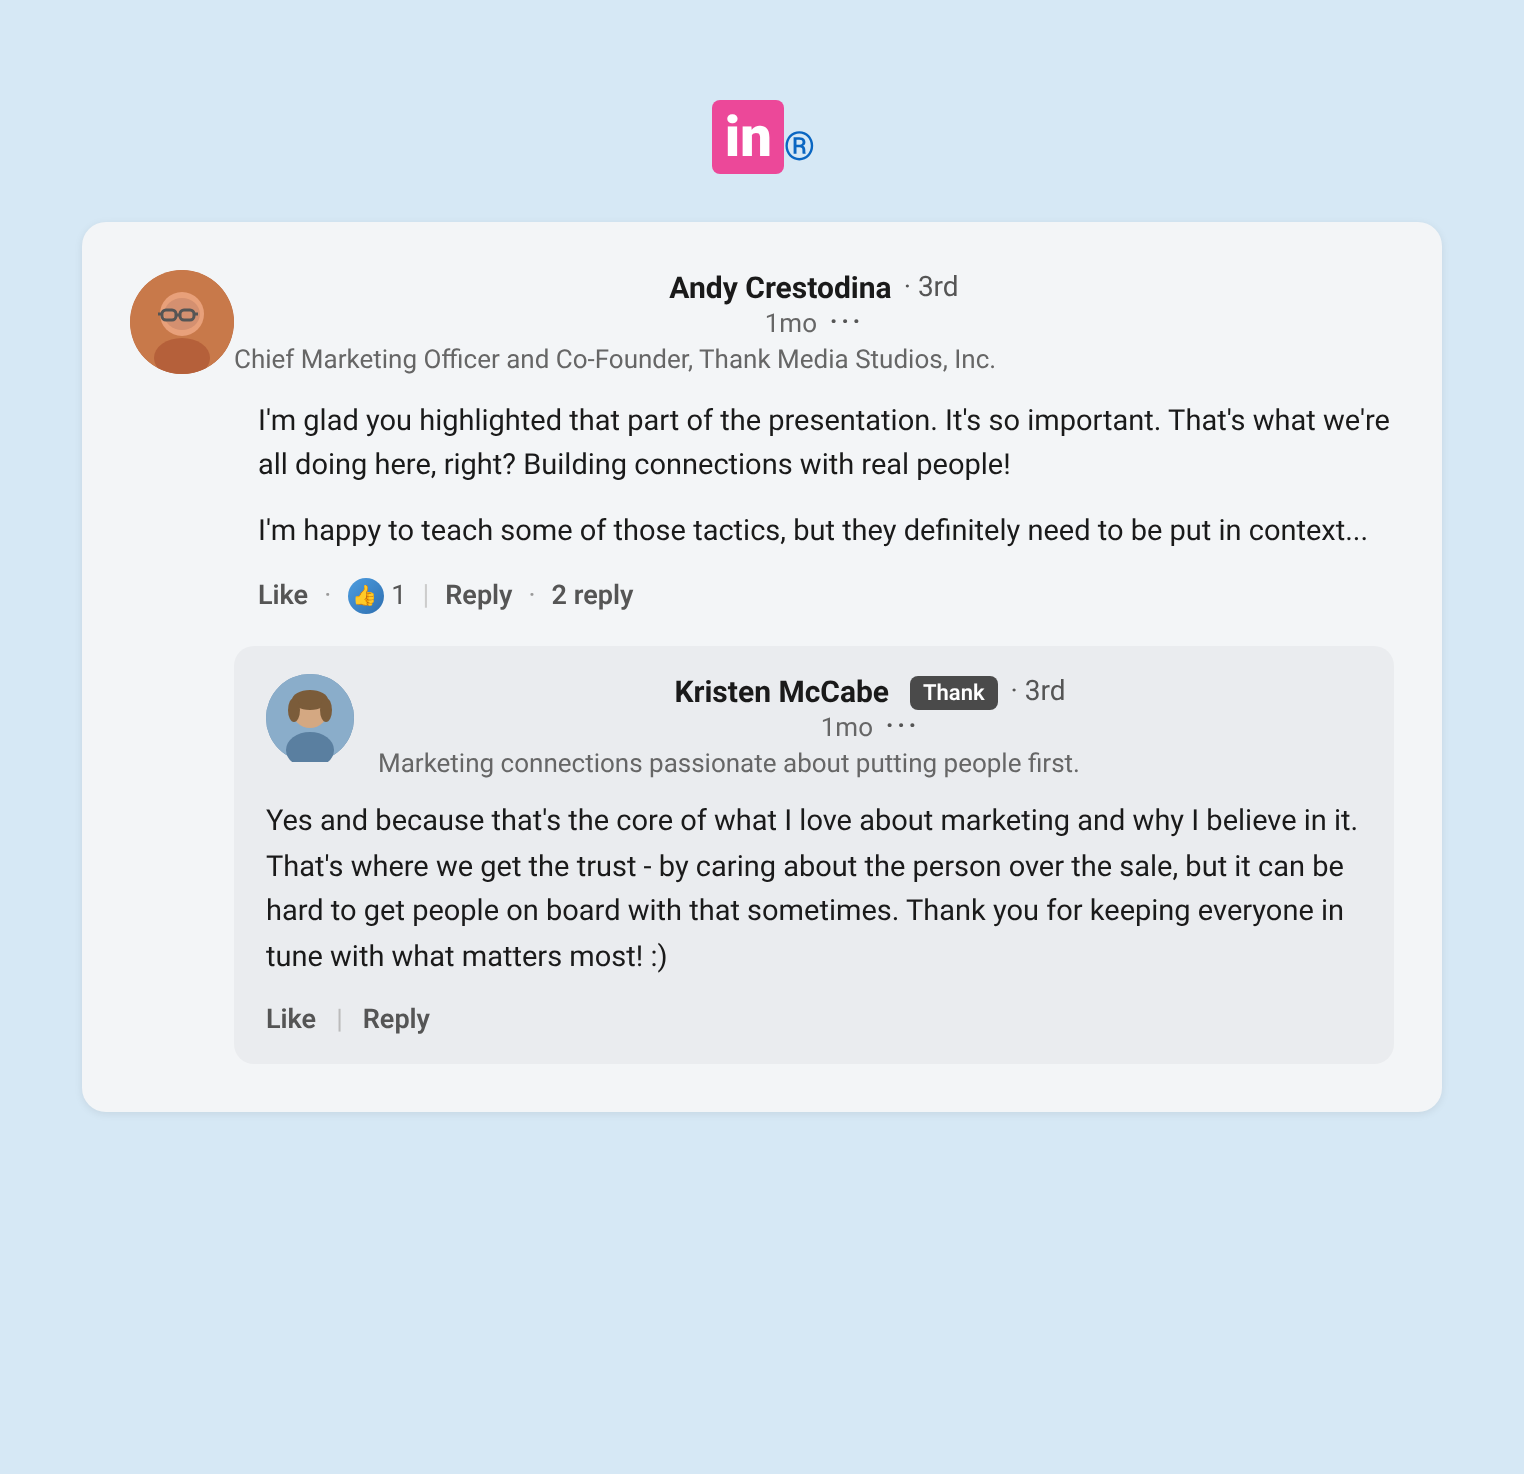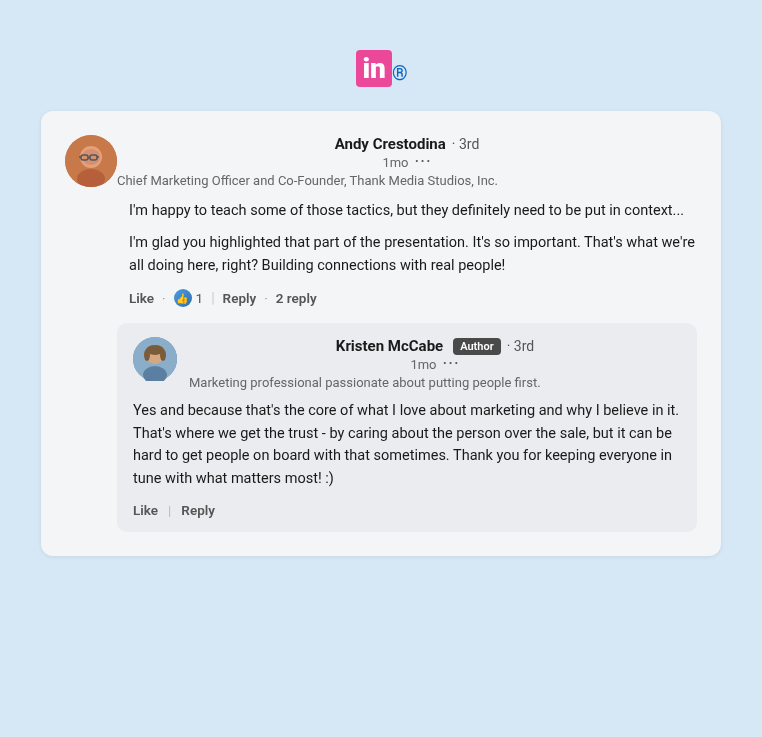--- a/index.html
+++ b/index.html
@@ -261,22 +261,22 @@
             <div class="meta-right">
               <span>1mo</span>
               <span class="more-btn">···</span>
             </div>
           </div>
           <div class="user-title">Chief Marketing Officer and Co-Founder, Thank Media Studios, Inc.</div>
         </div>
       </div>
 
       <div class="comment-body">
+        <p>I'm glad you highlighted that part of the presentation. It's so important. That's what we're all doing here, right? Building connections with real people!</p>
         <p>I'm happy to teach some of those tactics, but they definitely need to be put in context...</p>
-        <p>I'm glad you highlighted that part of the presentation. It's so important. That's what we're all doing here, right? Building connections with real people!</p>
       </div>
 
       <div class="comment-actions">
         <span class="action-link">Like</span>
         <span class="action-dot">·</span>
         <span class="like-count">
           <span class="like-icon">👍</span>
           <span>1</span>
         </span>
         <span class="action-separator">|</span>
@@ -300,29 +300,29 @@
                 <ellipse cx="30" cy="18" rx="3" ry="6" fill="#7b5c3a"></ellipse>
 
                 <ellipse cx="22" cy="38" rx="12" ry="9" fill="#5a7fa0"></ellipse>
               </svg>
             </div>
           </div>
           <div class="user-info">
             <div class="user-name-row">
               <div class="user-name-group">
                 <span class="user-name">Kristen McCabe</span>
-                <span class="author-badge">Author</span>
+                <span class="author-badge">Thank</span>
                 <span class="connection-degree">· 3rd</span>
               </div>
               <div class="meta-right">
                 <span>1mo</span>
                 <span class="more-btn">···</span>
               </div>
             </div>
-            <div class="user-title">Marketing professional passionate about putting people first.</div>
+            <div class="user-title">Marketing connections passionate about putting people first.</div>
           </div>
         </div>
 
         <div class="reply-body">
           <p>Yes and because that's the core of what I love about marketing and why I believe in it. That's where we get the trust - by caring about the person over the sale, but it can be hard to get people on board with that sometimes. Thank you for keeping everyone in tune with what matters most!  :)</p>
         </div>
 
         <div class="reply-actions">
           <span class="action-link">Like</span>
           <span class="divider">|</span>

